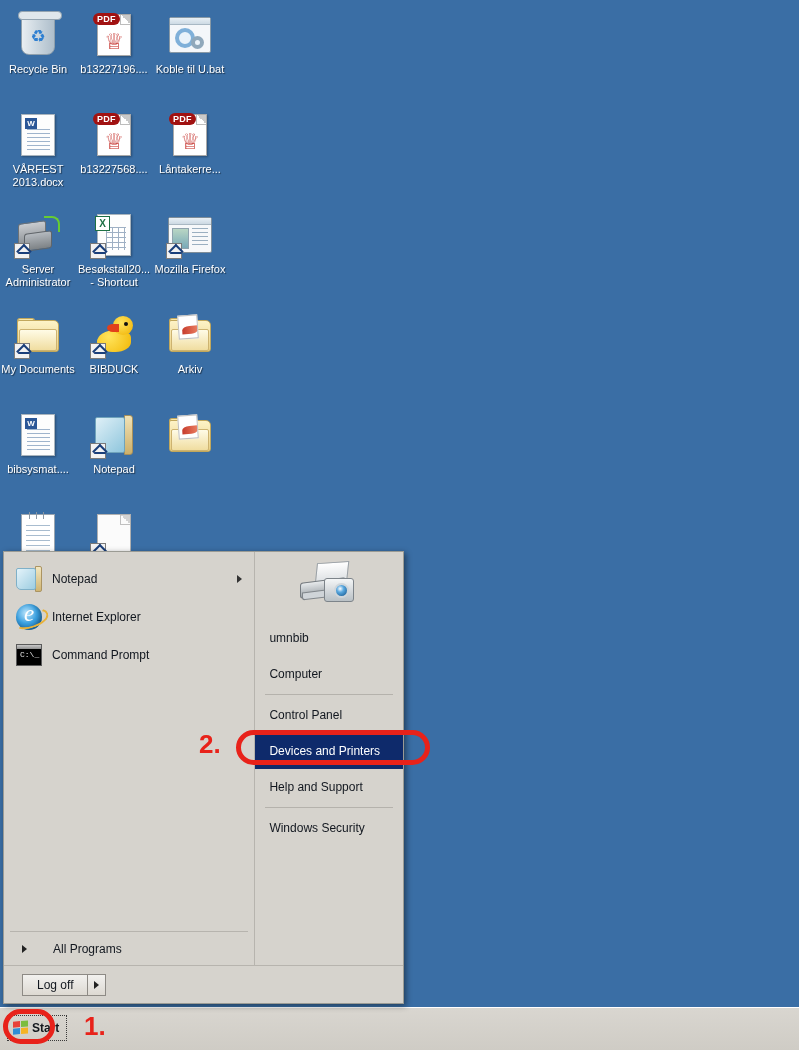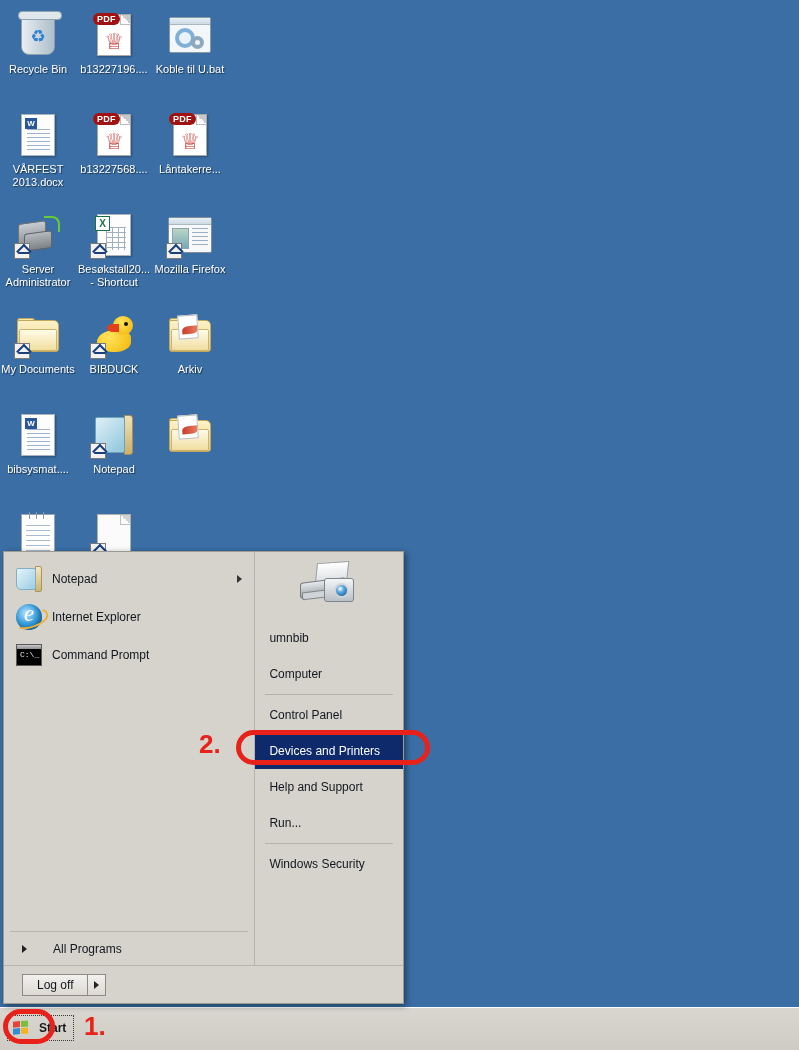--- a/index.html
+++ b/index.html
@@ -447,21 +447,21 @@
   
   #taskbar {
     position:absolute; left:0; bottom:0; width:799px; height:43px;
     background: linear-gradient(#d9d6d0, #cfccc5);
     border-top:1px solid #ffffff;
     z-index:15;
   }
   #start-button {
     position:absolute; left:7px; top:7px;
     height:26px; padding:0 7px 0 5px;
-    display:flex; align-items:center; gap:10px;
+    display:flex; align-items:center; gap:3px;
     border:1px dotted #3a3a3a;
     background:transparent; cursor:pointer;
   }
   #start-button .flag {
     width:16px; height:15px; position:relative; transform:skewY(-5deg);
   }
   #start-button .flag span {
     position:absolute; width:7px; height:6px;
   }
   #start-button .flag .q1 { left:0; top:0; background:#e8413a; }
@@ -752,23 +752,20 @@
       </div>
 
       <div class="rm-item sel">
         <span>Devices and Printers</span>
       </div>
 
       <div class="rm-item">
         <span>Help and Support</span>
       </div>
 
-      <div class="rm-item">
-        <span>Run...</span>
-      </div>
       <div class="rm-sep"></div>
 
       <div class="rm-item">
         <span>Windows Security</span>
       </div>
     </div>
   </div>
 
   <div class="sm-bottom">
     <div class="logoff-group">

